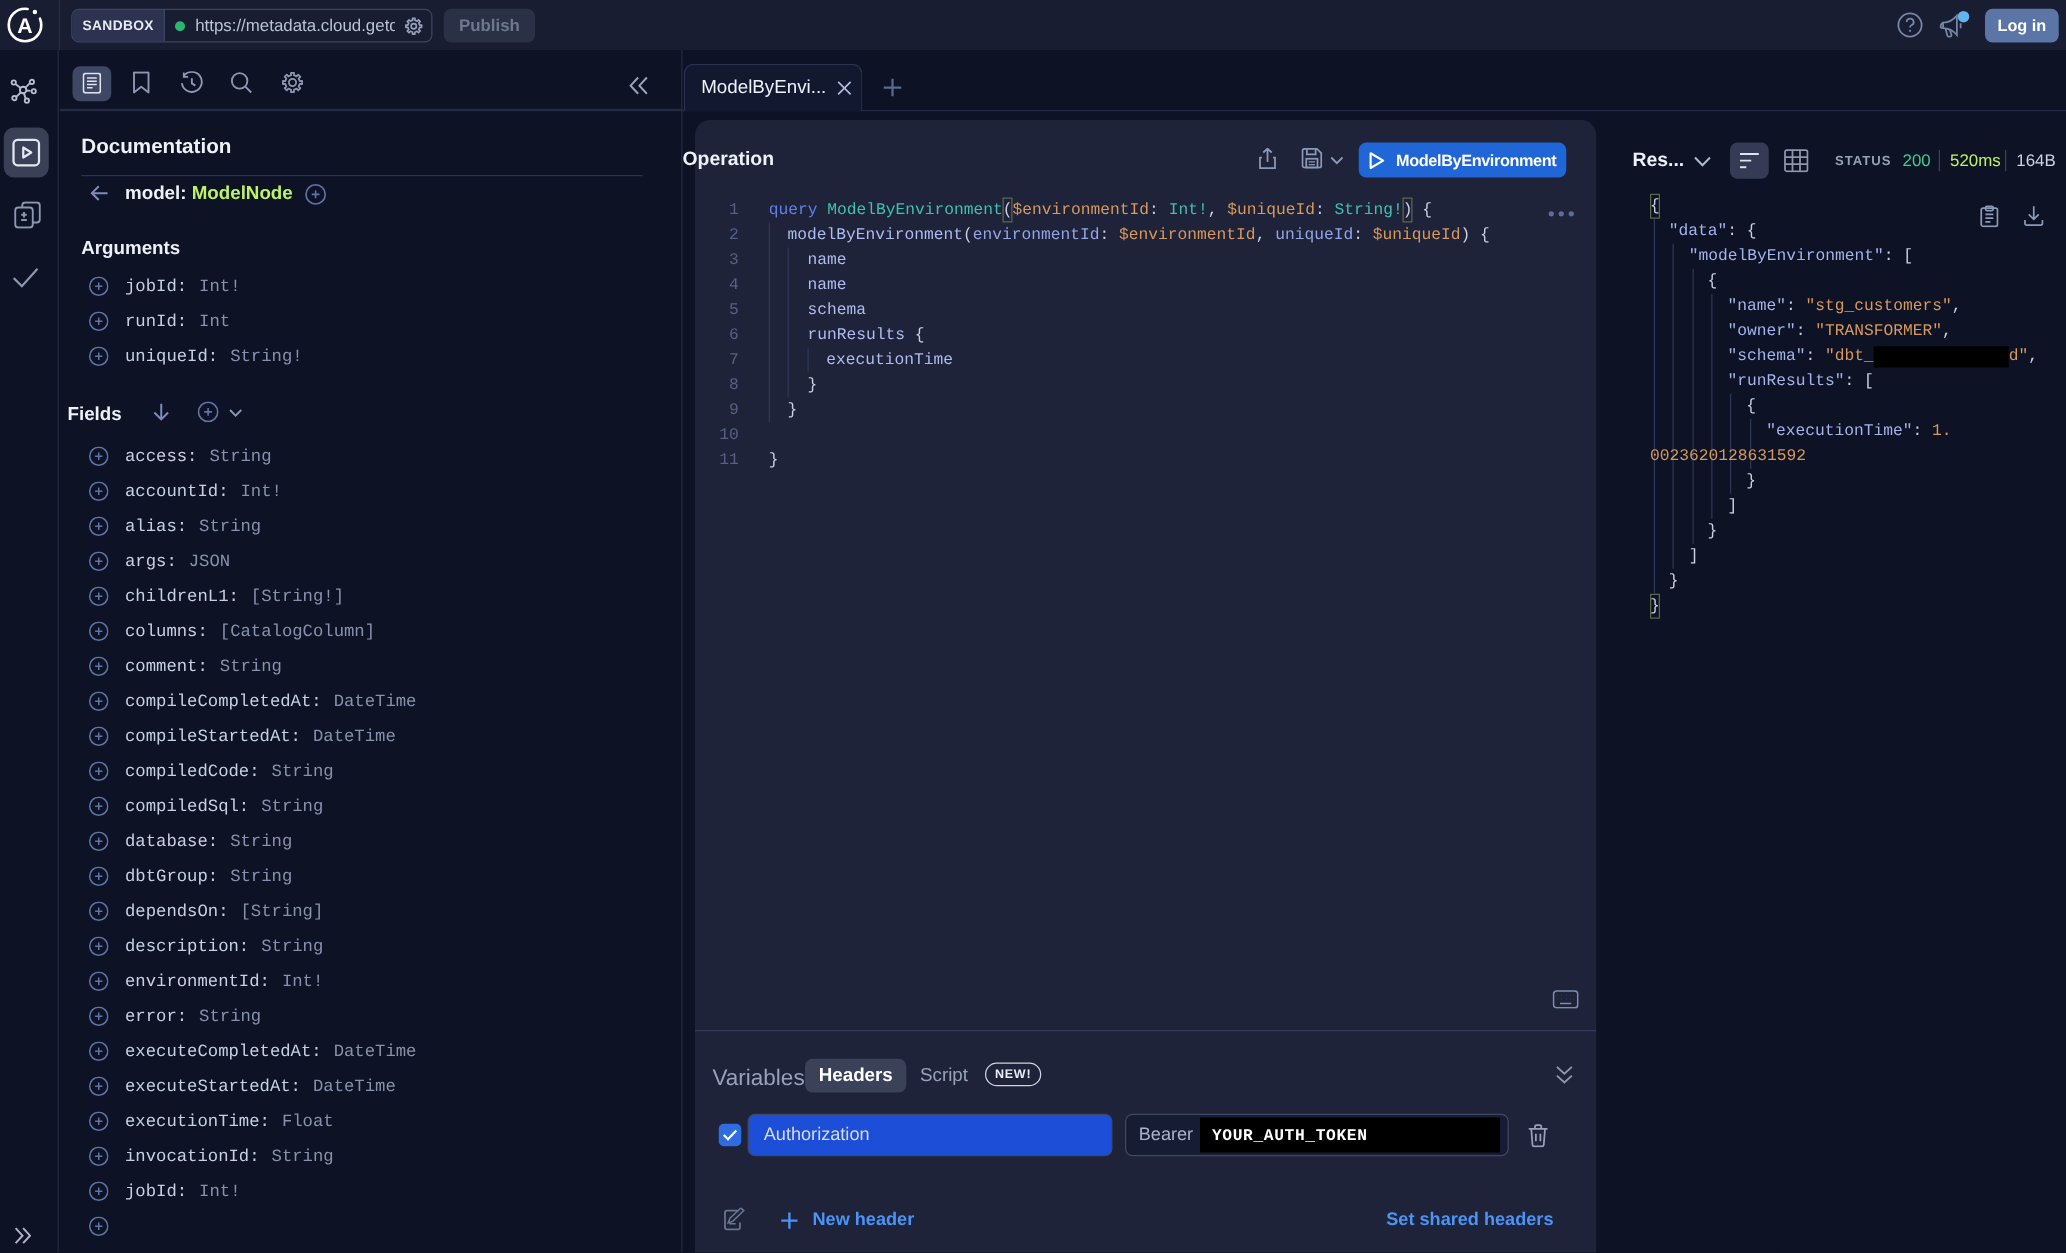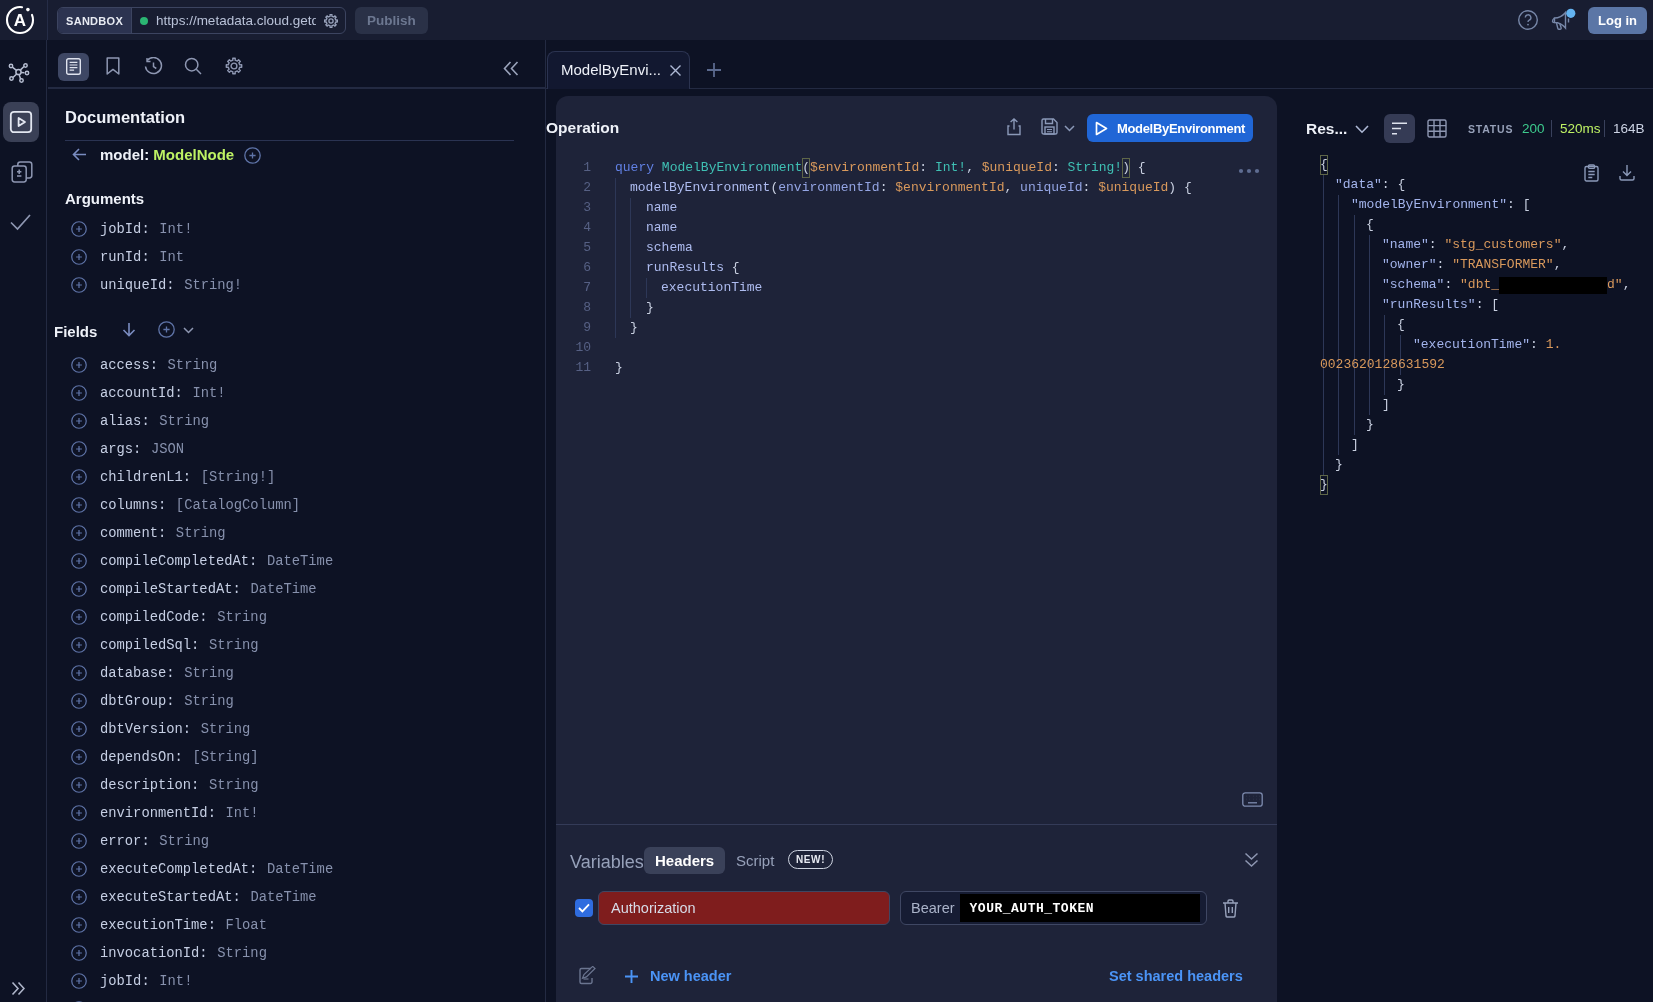--- a/index.html
+++ b/index.html
@@ -49,21 +49,21 @@
   .cline{position:absolute;white-space:pre;font-family:"Liberation Mono",monospace;font-size:13px;line-height:20px;height:20px;display:flex;align-items:center;}
   .lnum{position:absolute;width:35px;text-align:right;color:var(--ln);font-family:"Liberation Mono",monospace;font-size:13px;line-height:20px;}
   .guide{position:absolute;width:1px;background:var(--guide);}
   .bbox{outline:1px solid #5e6648;outline-offset:-1px;}
 
   
   #seatdiv{position:absolute;left:556px;top:824px;width:721px;height:1px;background:#343b58;}
   #htab-h{background:#3a4159;border-radius:6px;padding:5px 11px;color:#fff;font-weight:bold;}
   #newbadge{border:1.5px solid #cdd3e0;border-radius:11px;padding:3px 7px;font-size:10px;font-weight:bold;letter-spacing:.6px;color:#e8ebf3;}
   #chkbox{position:absolute;left:575px;top:899px;width:18px;height:18px;background:#2f6cdf;border-radius:4px;display:flex;align-items:center;justify-content:center;}
-  #nameinput{position:absolute;left:598px;top:891px;width:292px;height:34px;border:1px solid var(--border2);border-radius:6px;background:#7f1d1d;display:flex;align-items:center;padding:0 12px;font-size:14.5px;color:#d7dce8;}
+  #nameinput{position:absolute;left:598px;top:891px;width:292px;height:34px;border:1px solid var(--border2);border-radius:6px;background:#1d4ed8;display:flex;align-items:center;padding:0 12px;font-size:14.5px;color:#d7dce8;}
   #valinput{position:absolute;left:900px;top:891px;width:307px;height:34px;border:1px solid var(--border2);border-radius:6px;background:#161c33;display:flex;align-items:center;padding:0 6px 0 10px;font-size:14.5px;color:#aab3c9;gap:5px;}
   #tokbox{background:#000;height:28px;flex:1;display:flex;align-items:center;padding:0 10px;color:#fff;font-family:"Liberation Mono",monospace;font-size:13px;font-weight:bold;letter-spacing:0.5px;}
   .blk-link{color:var(--link);font-weight:bold;font-size:14.5px;}
   .jline{position:absolute;white-space:pre;font-family:"Liberation Mono",monospace;font-size:13px;line-height:20px;height:20px;display:flex;align-items:center;}
   .jkey{color:var(--key);}
   .jstr{color:var(--orange);}
   .jpn{color:var(--pn);}
   .redact{display:inline-block;width:108px;height:17px;background:#000;vertical-align:middle;}
 </style>
 </head>
@@ -290,26 +290,20 @@
         <svg class="cplus" width="16" height="16" viewBox="0 0 17 17">
           <use href="#cp"></use>
         </svg>
         <span><span class="fname">database:</span> <span class="ftype">String</span></span>
       </div>
     <div class="row">
         <svg class="cplus" width="16" height="16" viewBox="0 0 17 17">
           <use href="#cp"></use>
         </svg>
         <span><span class="fname">dbtGroup:</span> <span class="ftype">String</span></span>
-      </div>
-    <div class="row">
-        <svg class="cplus" width="16" height="16" viewBox="0 0 17 17">
-          <use href="#cp"></use>
-        </svg>
-        <span><span class="fname">dbtVersion:</span> <span class="ftype">String</span></span>
       </div>
     <div class="row">
         <svg class="cplus" width="16" height="16" viewBox="0 0 17 17">
           <use href="#cp"></use>
         </svg>
         <span><span class="fname">dependsOn:</span> <span class="ftype">[String]</span></span>
       </div>
     <div class="row">
         <svg class="cplus" width="16" height="16" viewBox="0 0 17 17">
           <use href="#cp"></use>

